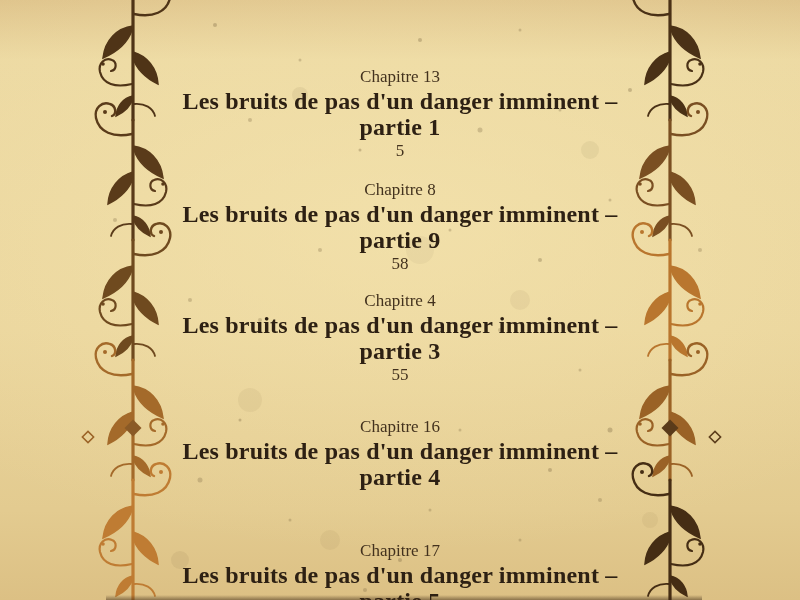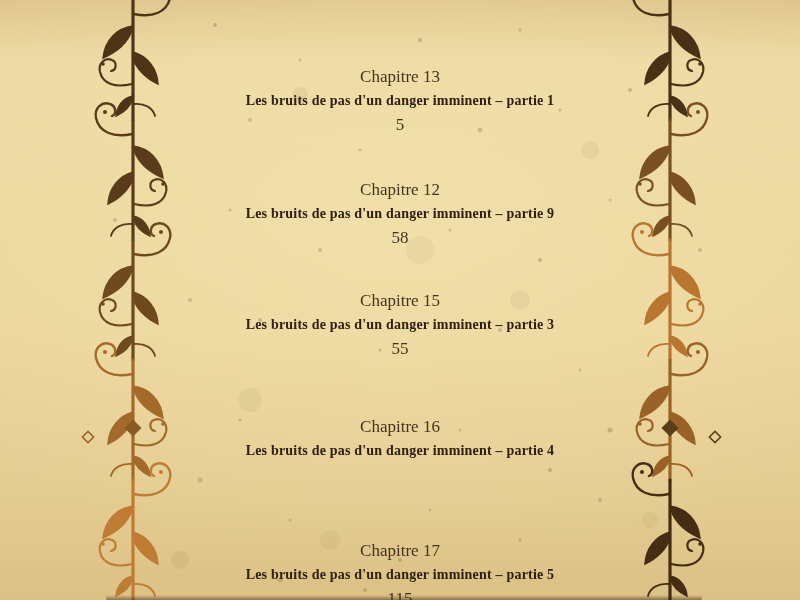--- a/index.html
+++ b/index.html
@@ -18,21 +18,21 @@
   .texture, .vine { position: absolute; top: 0; pointer-events: none; }
   .texture { left: 0; }
   .vine.left  { left: 73px; }
   .vine.right { left: 610px; }
   .toc {
     position: absolute; left: 0; top: 0; width: 800px; height: 528px;
     text-align: center; color: #33261a;
   }
   .entry { position: absolute; left: 150px; width: 500px; cursor: pointer; }
   .entry .chap  { font-size: 17px; line-height: 22px; color: #43321e; }
-  .entry .title { font-size: 14px; line-height: 26px; font-weight: 700; color: #2d2013; letter-spacing: .2px; }
+  .entry .title { font-size: 24px; line-height: 26px; font-weight: 700; color: #2d2013; letter-spacing: .2px; }
   .entry .pnum  { font-size: 17px; line-height: 22px; color: #43321e; }
   .e0 { top: 66px; }  .e1 { top: 179px; } .e2 { top: 290px; }
   .e3 { top: 416px; } .e4 { top: 540px; }
   .bottom-shadow {
     position: absolute; left: 106px; right: 98px; bottom: 0; height: 5px;
     background: linear-gradient(to top, rgba(58,38,18,.5), rgba(58,38,18,0));
     pointer-events: none;
   }
 </style>
 </head>
@@ -150,27 +150,27 @@
 
   <div class="toc">
 
     <div class="entry e0">
       <div class="chap">Chapitre 13</div>
       <div class="title">Les bruits de pas d'un danger imminent – partie 1</div>
       <div class="pnum">5</div>
     </div>
 
     <div class="entry e1">
-      <div class="chap">Chapitre 12</div>
+      <div class="chap">Chapitre 8</div>
       <div class="title">Les bruits de pas d'un danger imminent – partie 9</div>
       <div class="pnum">58</div>
     </div>
 
     <div class="entry e2">
-      <div class="chap">Chapitre 15</div>
+      <div class="chap">Chapitre 4</div>
       <div class="title">Les bruits de pas d'un danger imminent – partie 3</div>
       <div class="pnum">55</div>
     </div>
 
     <div class="entry e3">
       <div class="chap">Chapitre 16</div>
       <div class="title">Les bruits de pas d'un danger imminent – partie 4</div>
     </div>
 
     <div class="entry e4">

